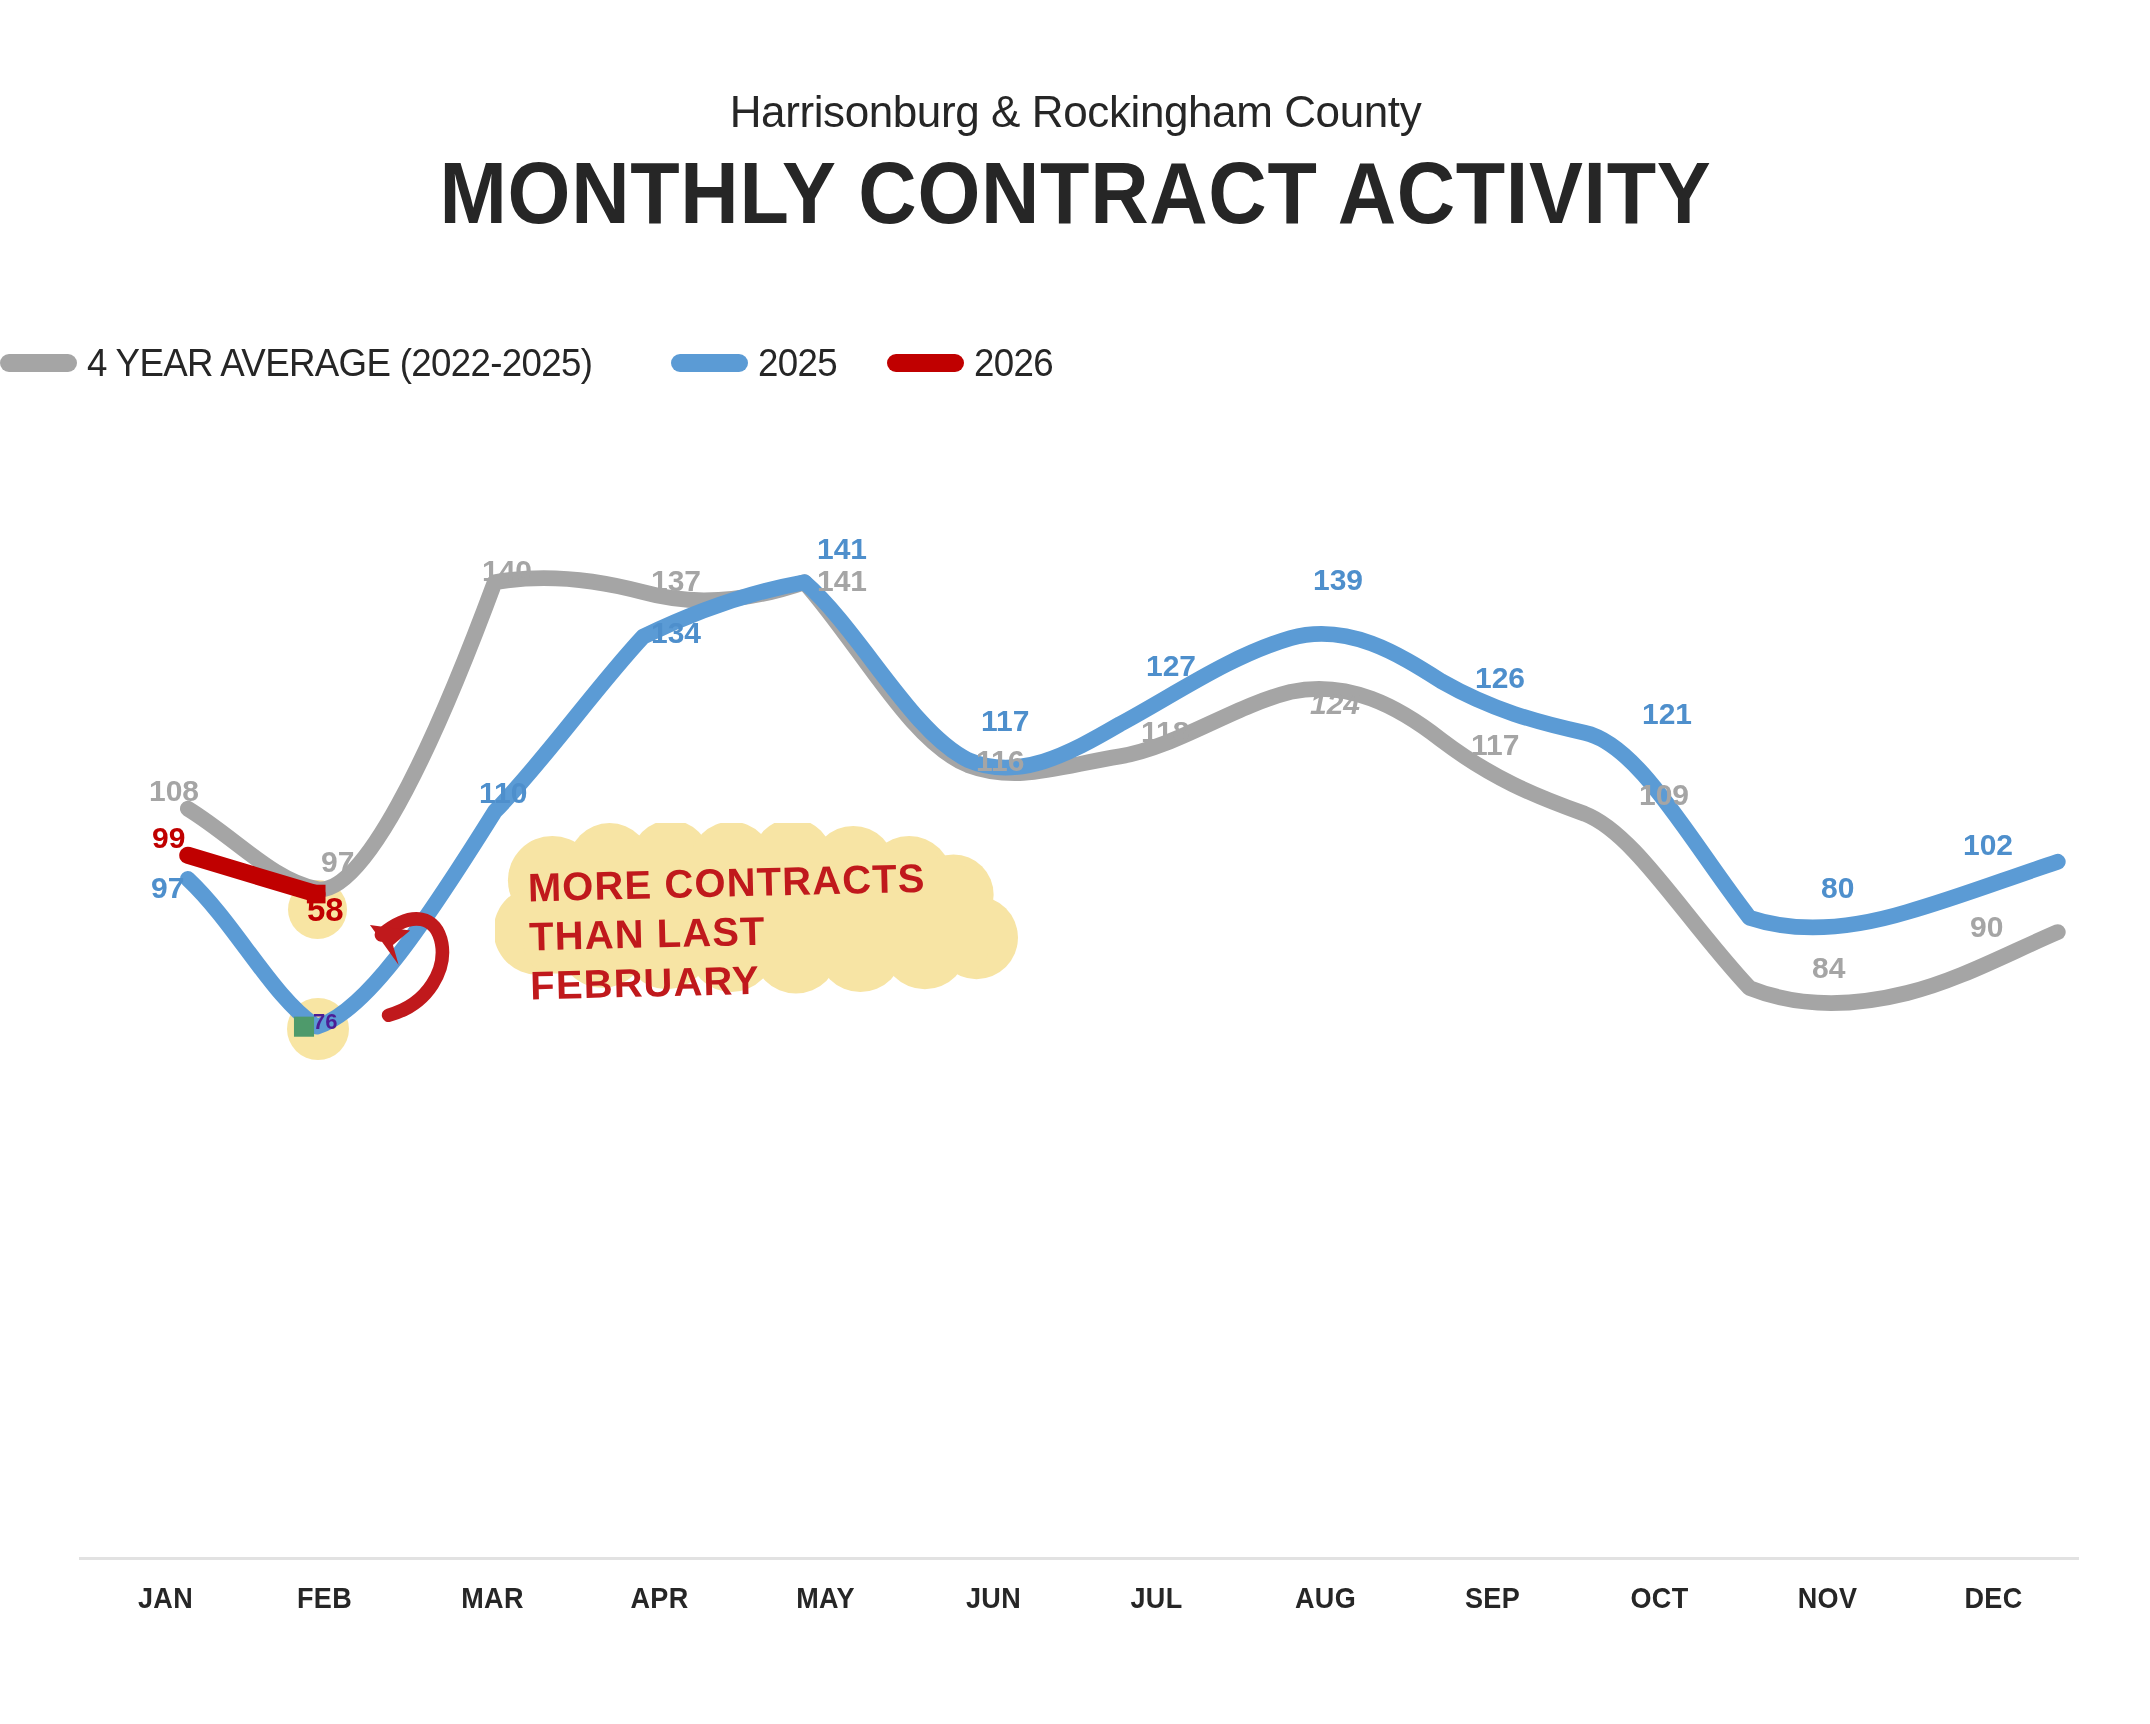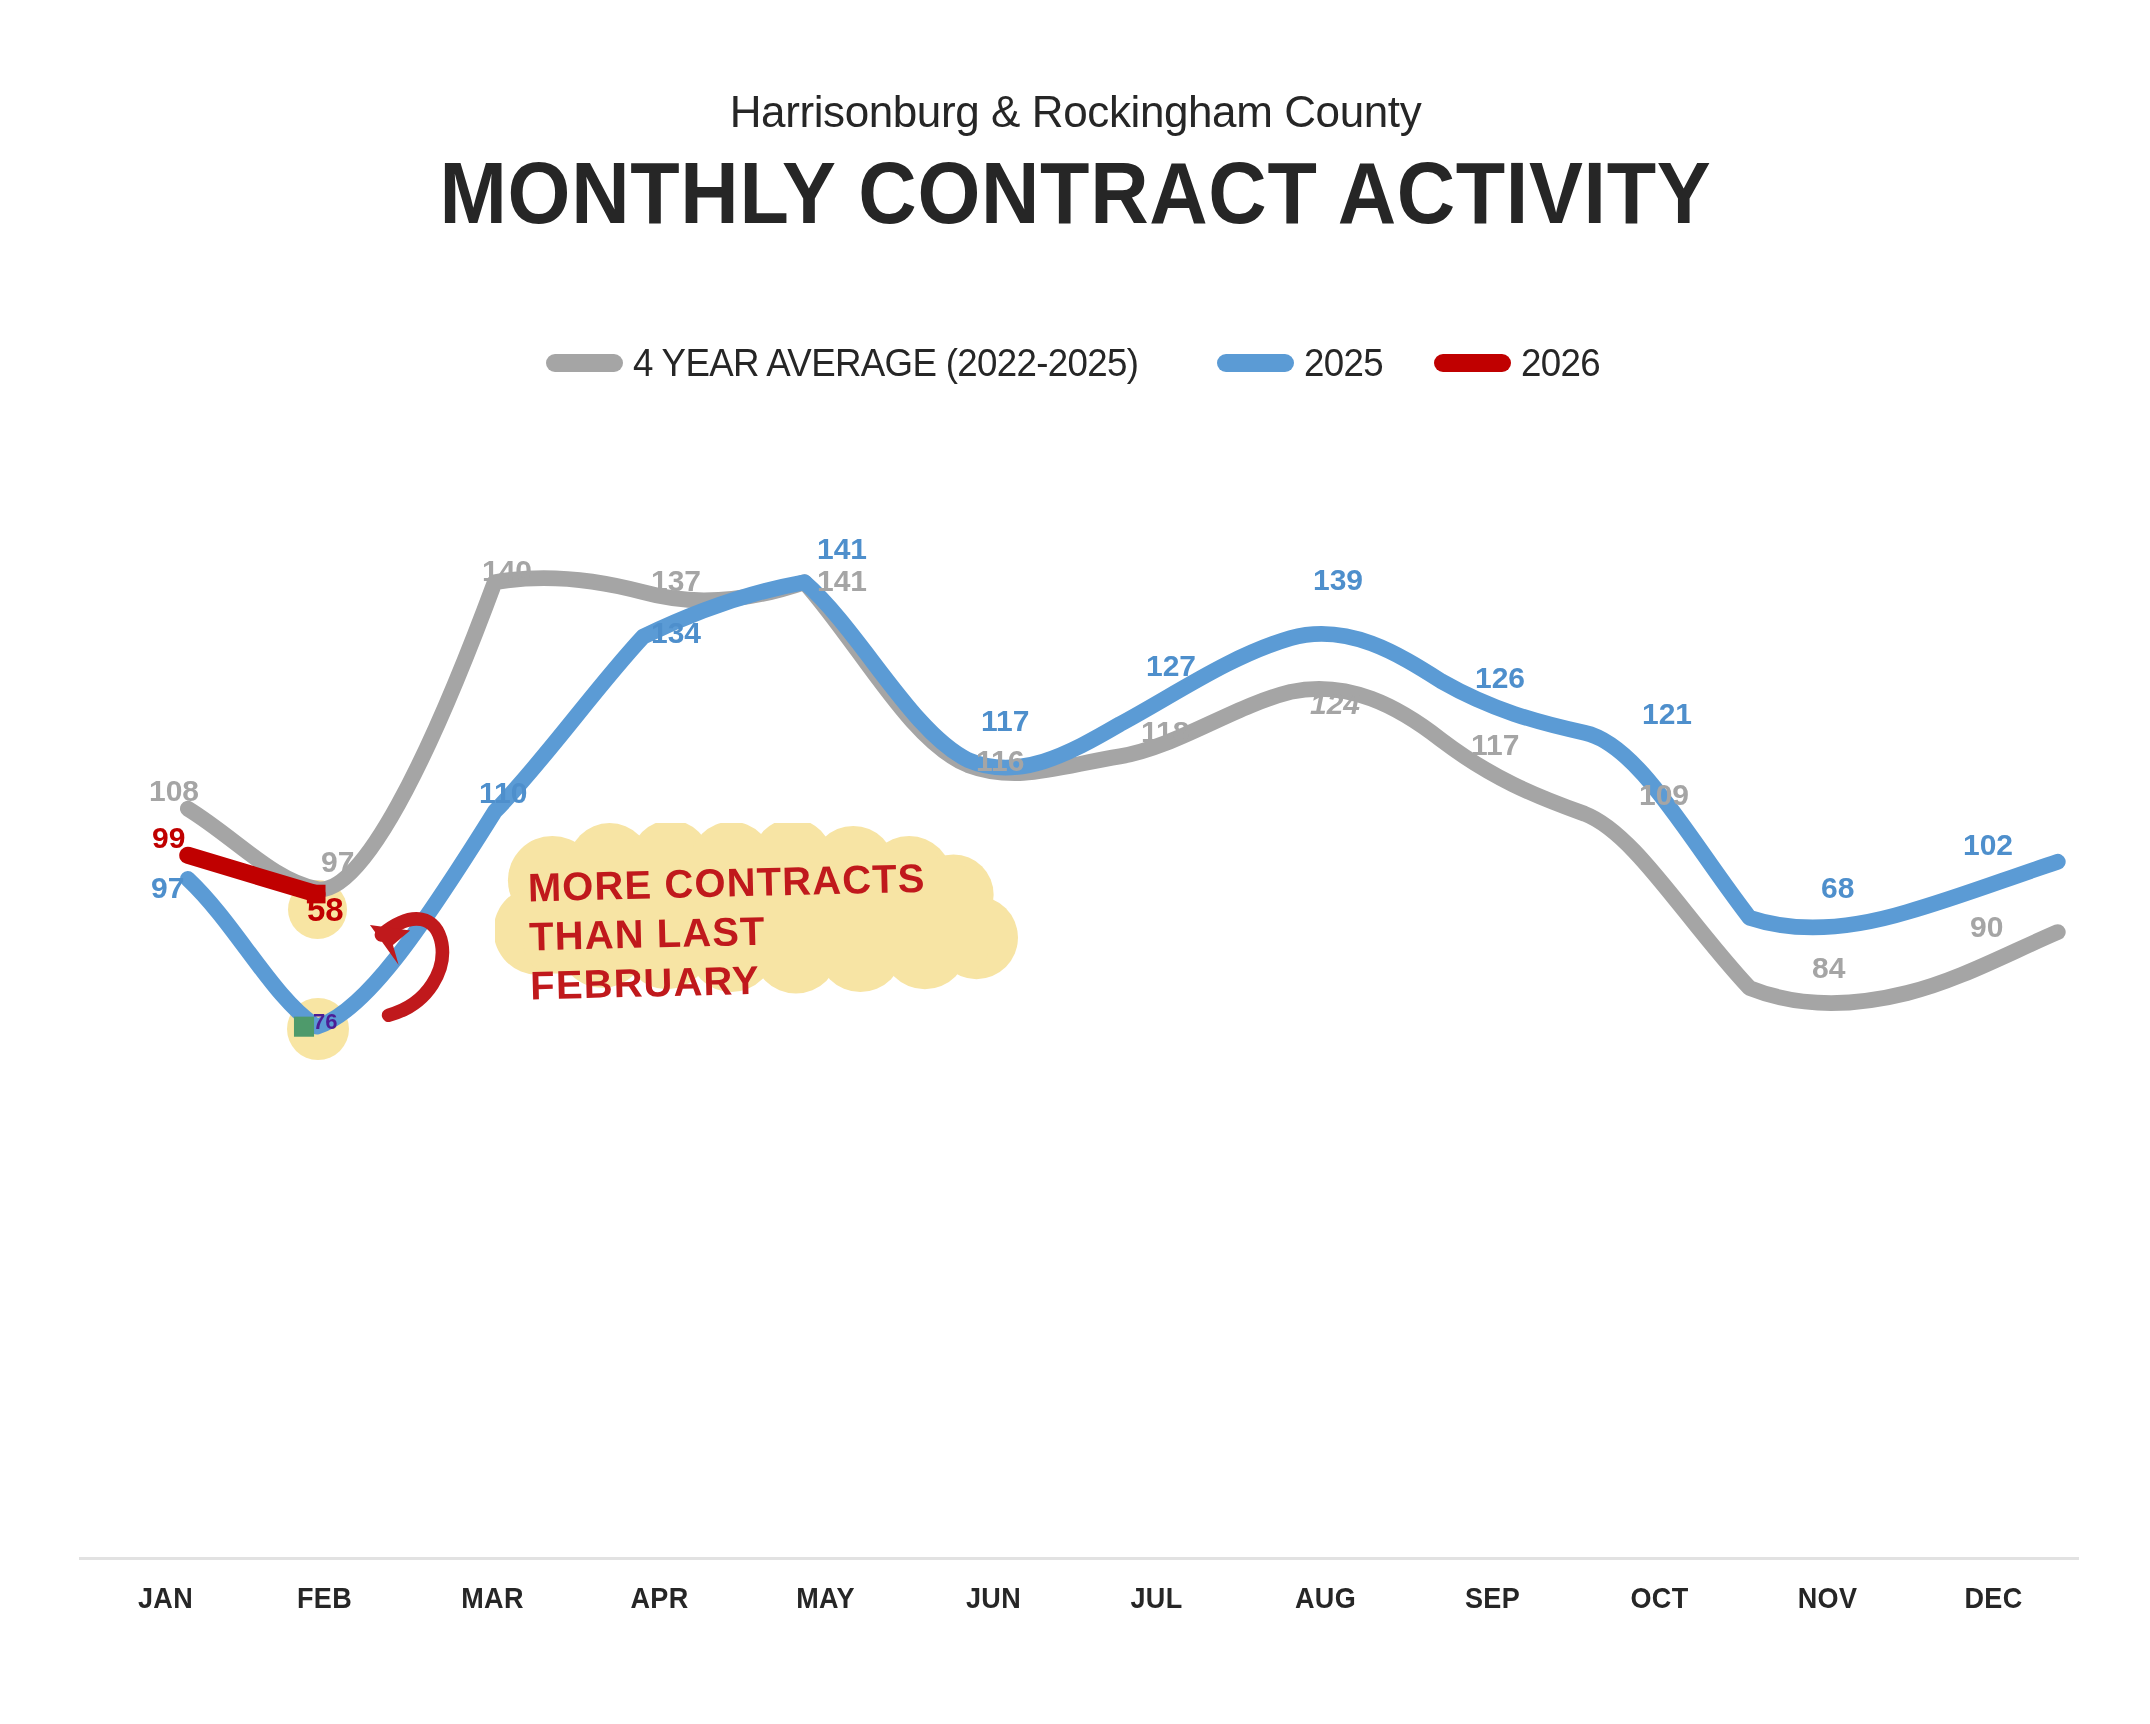--- a/index.html
+++ b/index.html
@@ -17,21 +17,21 @@
   .maintitle{
     position:absolute;left:0;right:0;top:143px;text-align:center;
     font-size:87px;font-weight:bold;color:#262626;
     font-family:"Liberation Sans",sans-serif;
     letter-spacing:0.7px;transform:scaleX(0.93);
   }
 
   
   .legend{
     position:absolute;top:341px;left:0;right:0;
-    display:flex;justify-content:center;align-items:center;gap:46px;
+    display:flex;justify-content:flex-start;align-items:center;gap:46px;
   }
   .legend-item{display:flex;align-items:center;gap:10px;}
   .legend-swatch{width:77px;height:18.6px;border-radius:9.3px;display:block;}
   .legend-label{
     font-size:39px;color:#262626;font-family:"Liberation Sans",sans-serif;
     letter-spacing:-0.7px;white-space:nowrap;transform:scaleX(0.94);
     transform-origin:left center;
   }
 
   
@@ -194,21 +194,21 @@
 
   <div class="dlabel dl-blue" style="left:1313px;top:565px;">139</div>
   <div class="dlabel dl-gray" style="left:1310px;top:689px;font-style:italic;">124</div>
 
   <div class="dlabel dl-blue" style="left:1475px;top:663px;">126</div>
   <div class="dlabel dl-gray" style="left:1471px;top:730px;">117</div>
 
   <div class="dlabel dl-blue" style="left:1642px;top:699px;">121</div>
   <div class="dlabel dl-gray" style="left:1639px;top:780px;">109</div>
 
-  <div class="dlabel dl-blue" style="left:1821px;top:873px;">68</div>
+  <div class="dlabel dl-blue" style="left:1821px;top:873px;">80</div>
   <div class="dlabel dl-gray" style="left:1812px;top:953px;">84</div>
 
   <div class="dlabel dl-blue" style="left:1963px;top:830px;">102</div>
   <div class="dlabel dl-gray" style="left:1970px;top:912px;">90</div>
 
   <div class="ann-wrap">
     <div class="ann-text">
       <div>More contracts</div>
       <div>than last February</div>
     </div>

